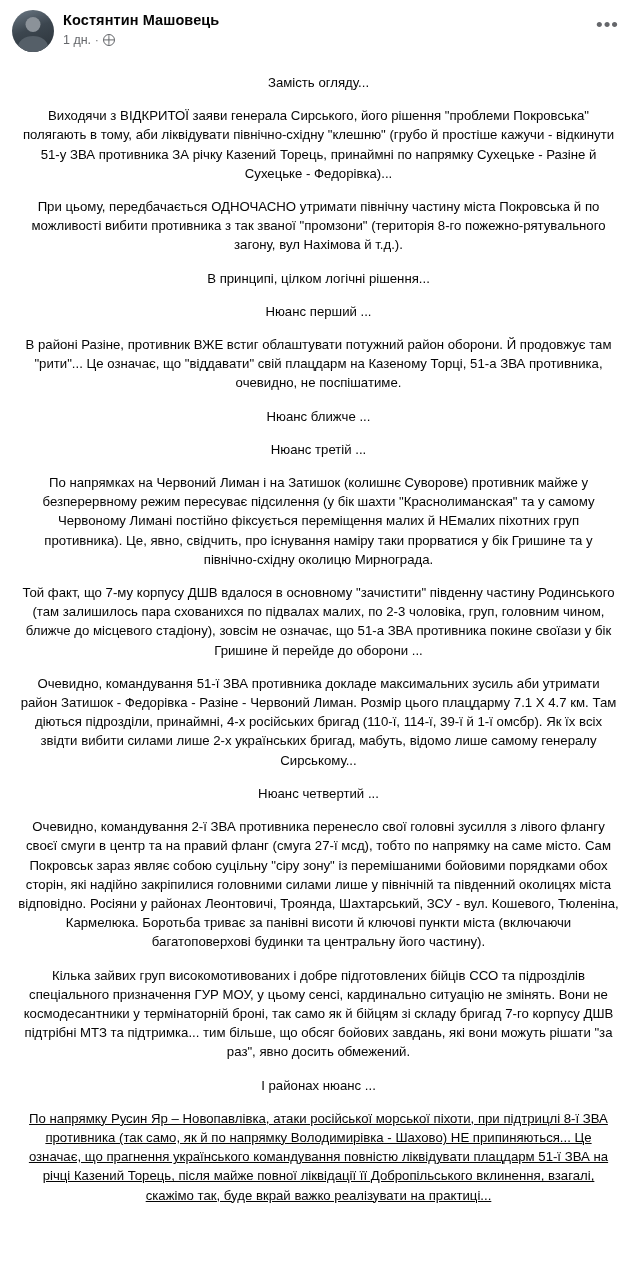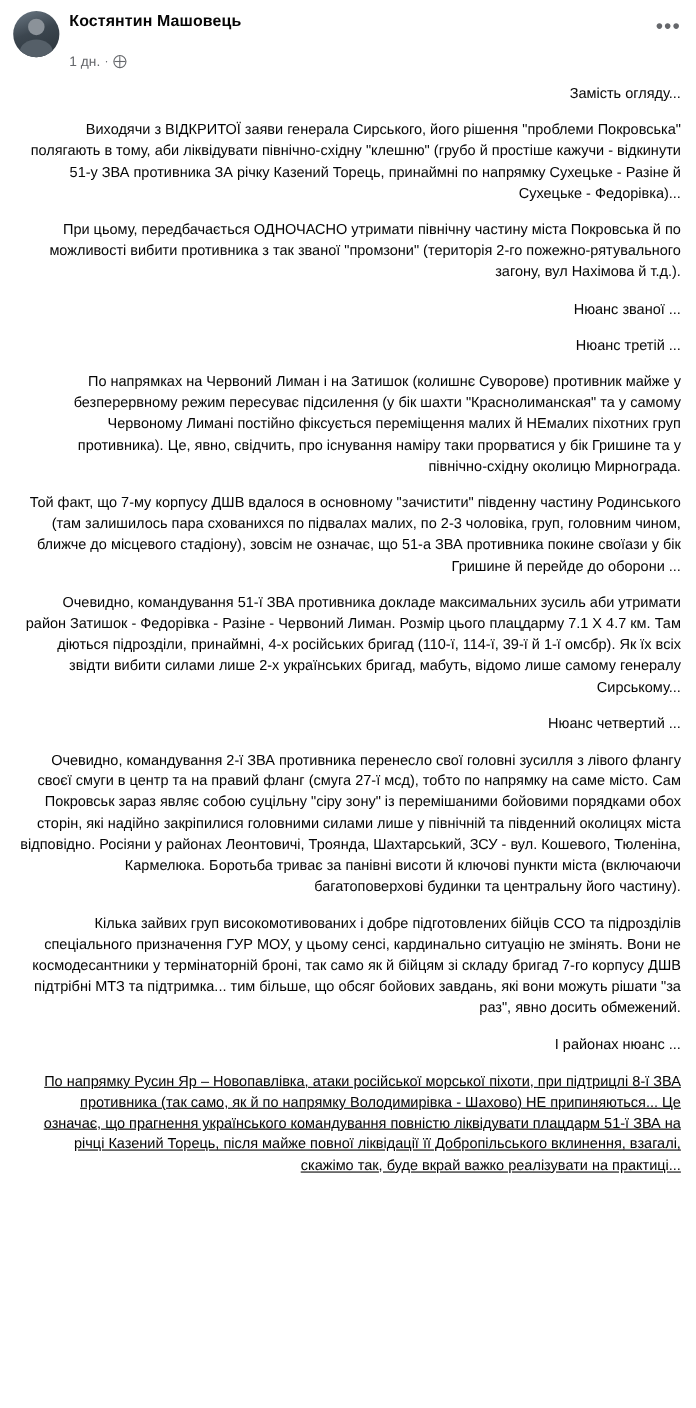--- a/index.html
+++ b/index.html
@@ -69,21 +69,21 @@
     color: #050505;
     line-height: 18px;
     letter-spacing: 0.1px;
   }
   .meta {
     display: flex;
     align-items: center;
     font-size: 12.5px;
     color: #65676b;
     line-height: 16px;
-    margin-top: 19px;
+    margin-top: 3px;
   }
   .meta .sep {
     margin: 0 4px;
     font-size: 11px;
   }
   .globe {
     display: inline-block;
     width: 12px;
     height: 12px;
     border-radius: 50%;
@@ -121,22 +121,22 @@
     line-height: 10px;
     cursor: pointer;
   }
   .post-body {
     padding: 6px 14px 16px 18px;
   }
   .para {
     font-size: 13.2px;
     line-height: 19.2px;
     color: #050505;
-    margin: 1px 0 14px 0;
-    text-align: right;
+    margin: 11px 0 14px 0;
+    text-align: center;
     word-spacing: 0px;
   }
   .para:last-child {
     margin-bottom: 0;
     text-decoration: underline;
   }
 </style>
 </head>
 <body>
 
@@ -151,22 +151,25 @@
         <span class="sep">·</span>
         <span class="globe"></span>
       </div>
     </div>
     <div class="menu-dots">•••</div>
   </div>
 
   <div class="post-body">
     <p class="para">Замість огляду...</p>
     <p class="para">Виходячи з ВІДКРИТОЇ заяви генерала Сирського, його рішення "проблеми Покровська" полягають в тому, аби ліквідувати північно-східну "клешню" (грубо й простіше кажучи - відкинути 51-у ЗВА противника ЗА річку Казений Торець, принаймні по напрямку Сухецьке - Разіне й Сухецьке - Федорівка)...</p>
-    <p class="para">При цьому, передбачається ОДНОЧАСНО утримати північну частину міста Покровська й по можливості вибити противника з так званої "промзони" (територія 2-го пожежно-рятувального загону, вул Нахімова й т.д.).</p>
-    <p class="para">Нюанс званої ...</p>
+    <p class="para">При цьому, передбачається ОДНОЧАСНО утримати північну частину міста Покровська й по можливості вибити противника з так званої "промзони" (територія 8-го пожежно-рятувального загону, вул Нахімова й т.д.).</p>
+    <p class="para">В принципі, цілком логічні рішення...</p>
+    <p class="para">Нюанс перший ...</p>
+    <p class="para">В районі Разіне, противник ВЖЕ встиг облаштувати потужний район оборони. Й продовжує там "рити"... Це означає, що "віддавати" свій плацдарм на Казеному Торці, 51-а ЗВА противника, очевидно, не поспішатиме.</p>
+    <p class="para">Нюанс ближче ...</p>
     <p class="para">Нюанс третій ...</p>
     <p class="para">По напрямках на Червоний Лиман і на Затишок (колишнє Суворове) противник майже у безперервному режим пересуває підсилення (у бік шахти "Краснолиманская" та у самому Червоному Лимані постійно фіксується переміщення малих й НЕмалих піхотних груп противника). Це, явно, свідчить, про існування наміру таки прорватися у бік Гришине та у північно-східну околицю Мирнограда.</p>
     <p class="para">Той факт, що 7-му корпусу ДШВ вдалося в основному "зачистити" південну частину Родинського (там залишилось пара схованихся по підвалах малих, по 2-3 чоловіка, груп, головним чином, ближче до місцевого стадіону), зовсім не означає, що 51-а ЗВА противника покине своїази у бік Гришине й перейде до оборони ...</p>
     <p class="para">Очевидно, командування 51-ї ЗВА противника докладе максимальних зусиль аби утримати район Затишок - Федорівка - Разіне - Червоний Лиман. Розмір цього плацдарму 7.1 Х 4.7 км. Там діються підрозділи, принаймні, 4-х російських бригад (110-ї, 114-ї, 39-ї й 1-ї омсбр). Як їх всіх звідти вибити силами лише 2-х українських бригад, мабуть, відомо лише самому генералу Сирському...</p>
     <p class="para">Нюанс четвертий ...</p>
     <p class="para">Очевидно, командування 2-ї ЗВА противника перенесло свої головні зусилля з лівого флангу своєї смуги в центр та на правий фланг (смуга 27-ї мсд), тобто по напрямку на саме місто. Сам Покровськ зараз являє собою суцільну "сіру зону" із перемішаними бойовими порядками обох сторін, які надійно закріпилися головними силами лише у північній та південний околицях міста відповідно. Росіяни у районах Леонтовичі, Троянда, Шахтарський, ЗСУ - вул. Кошевого, Тюленіна, Кармелюка. Боротьба триває за панівні висоти й ключові пункти міста (включаючи багатоповерхові будинки та центральну його частину).</p>
     <p class="para">Кілька зайвих груп високомотивованих і добре підготовлених бійців ССО та підрозділів спеціального призначення ГУР МОУ, у цьому сенсі, кардинально ситуацію не змінять. Вони не космодесантники у термінаторній броні, так само як й бійцям зі складу бригад 7-го корпусу ДШВ підтрібні МТЗ та підтримка... тим більше, що обсяг бойових завдань, які вони можуть рішати "за раз", явно досить обмежений.</p>
     <p class="para">І районах нюанс ...</p>
     <p class="para">По напрямку Русин Яр – Новопавлівка, атаки російської морської піхоти, при підтрицлі 8-ї ЗВА противника (так само, як й по напрямку Володимирівка - Шахово) НЕ припиняються... Це означає, що прагнення українського командування повністю ліквідувати плацдарм 51-ї ЗВА на річці Казений Торець, після майже повної ліквідації її Добропільського вклинення, взагалі, скажімо так, буде вкрай важко реалізувати на практиці...</p>
 

